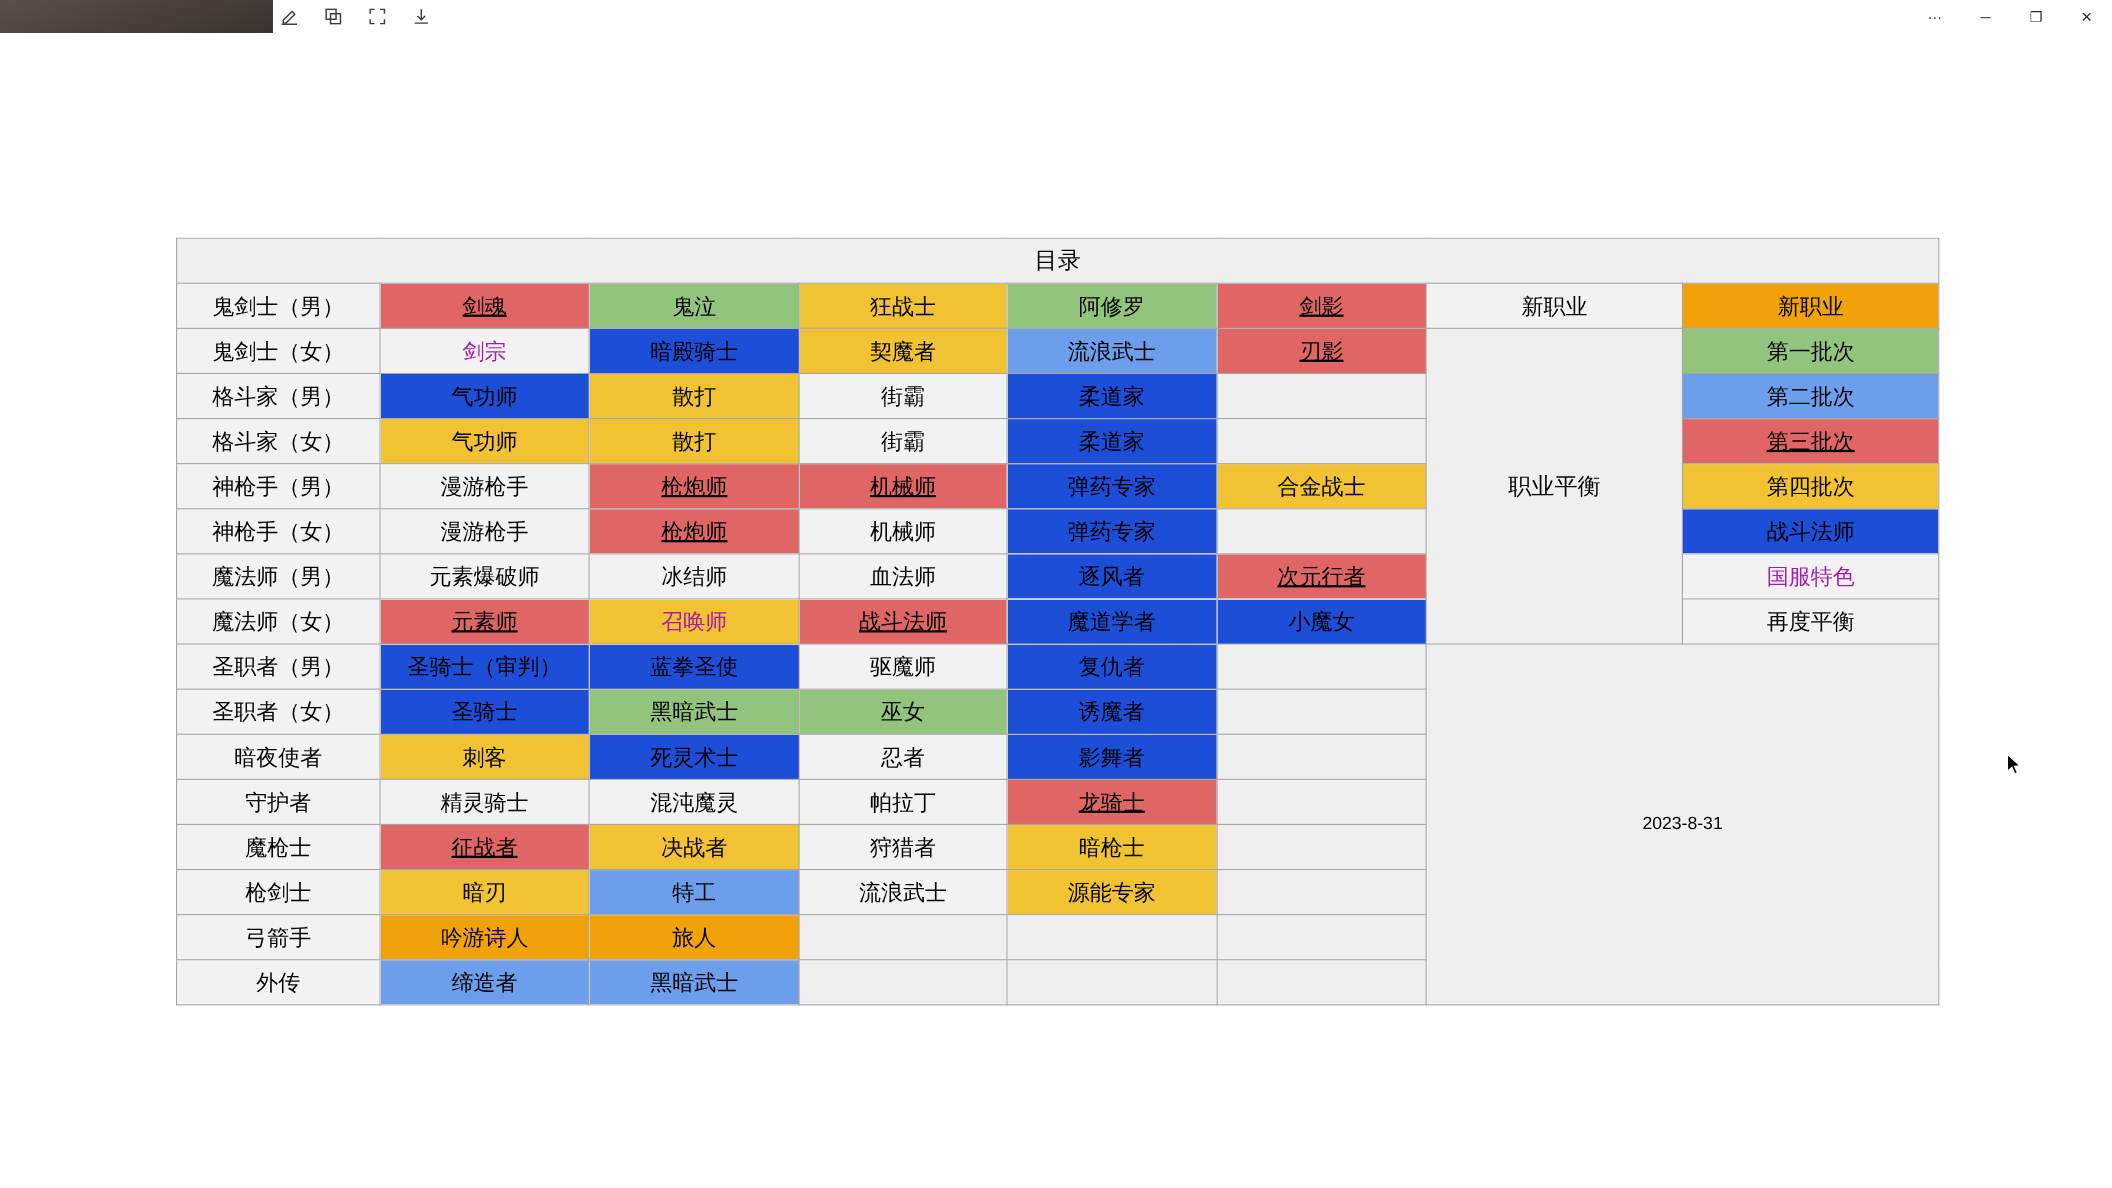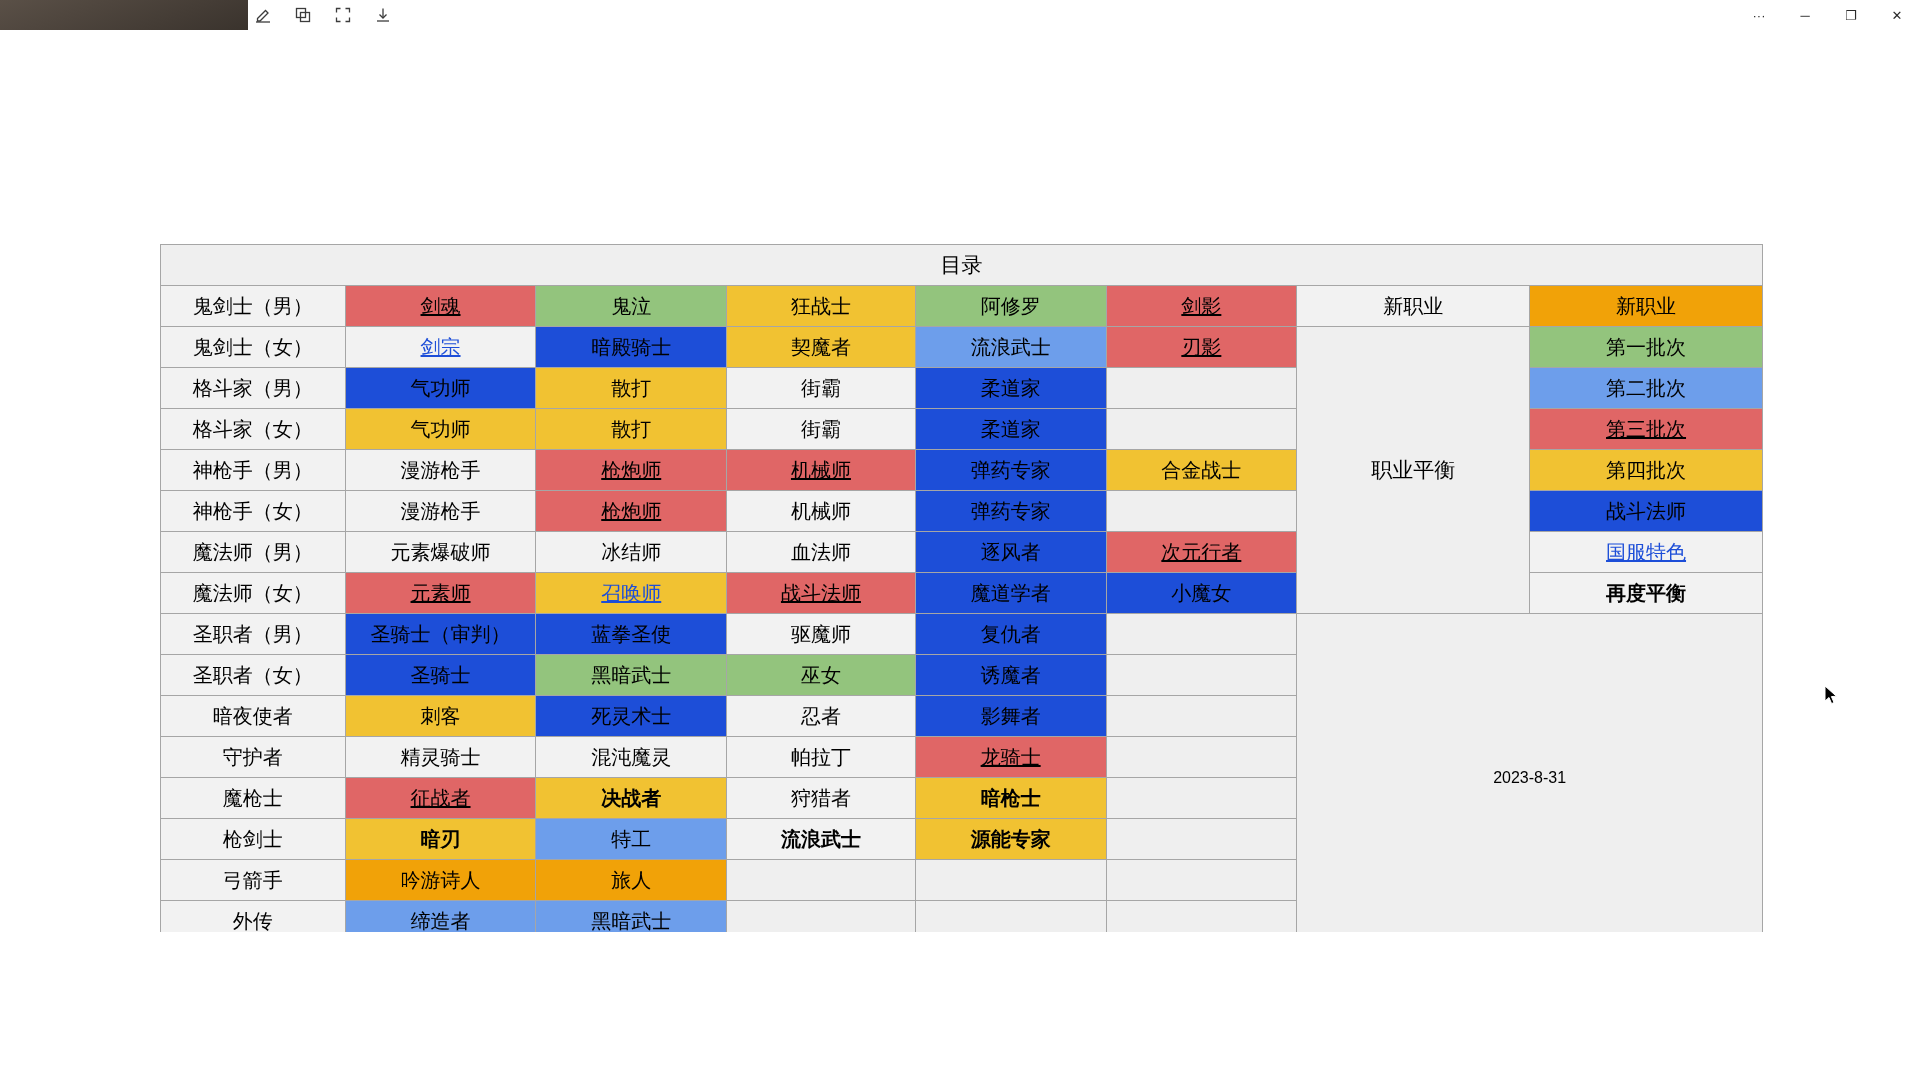--- a/index.html
+++ b/index.html
@@ -120,21 +120,20 @@
     width: 1920px;
     height: 1050px;
     background: #ffffff;
   }
 
   .table-wrap {
     position: absolute;
     left: 160px;
     top: 186px;
     width: 1705px;
-    margin-top: 28px;
   }
 
   table.sheet {
     border-collapse: collapse;
     table-layout: fixed;
     width: 1603px;
     font-size: 20px;
     color: #000000;
   }
   table.sheet td {
@@ -163,22 +162,22 @@
     height: 44px;
   }
   .bg-white  { background: #f2f2f2; }
   .bg-red    { background: #e06666; text-decoration: underline; }
   .bg-green  { background: #93c47d; }
   .bg-yellow { background: #f1c232; }
   .bg-pink   { background: #1d4ed8; }
   .bg-blue   { background: #6d9eeb; }
   .bg-orange { background: #f1a208; }
 
-  .t-red  { color: #1d4ed8; text-decoration: underline; }
-  .t-bold { font-weight: bold; }
+  .t-red  { color: #a21caf; }
+  .t-bold { font-weight: normal; }
 
   .empty { background: #efefef; }
 
   
   .merge-balance {
     background: #efefef;
     font-size: 21px;
   }
   .merge-date {
     background: #efefef;

